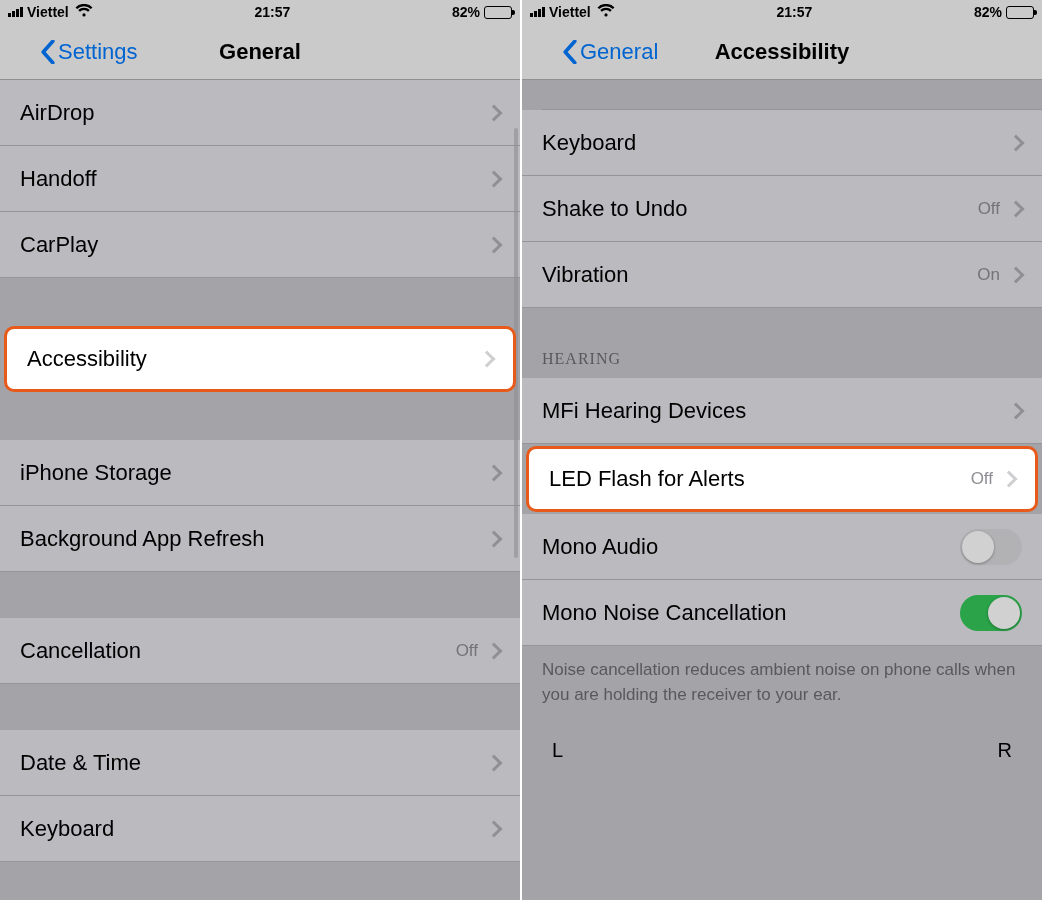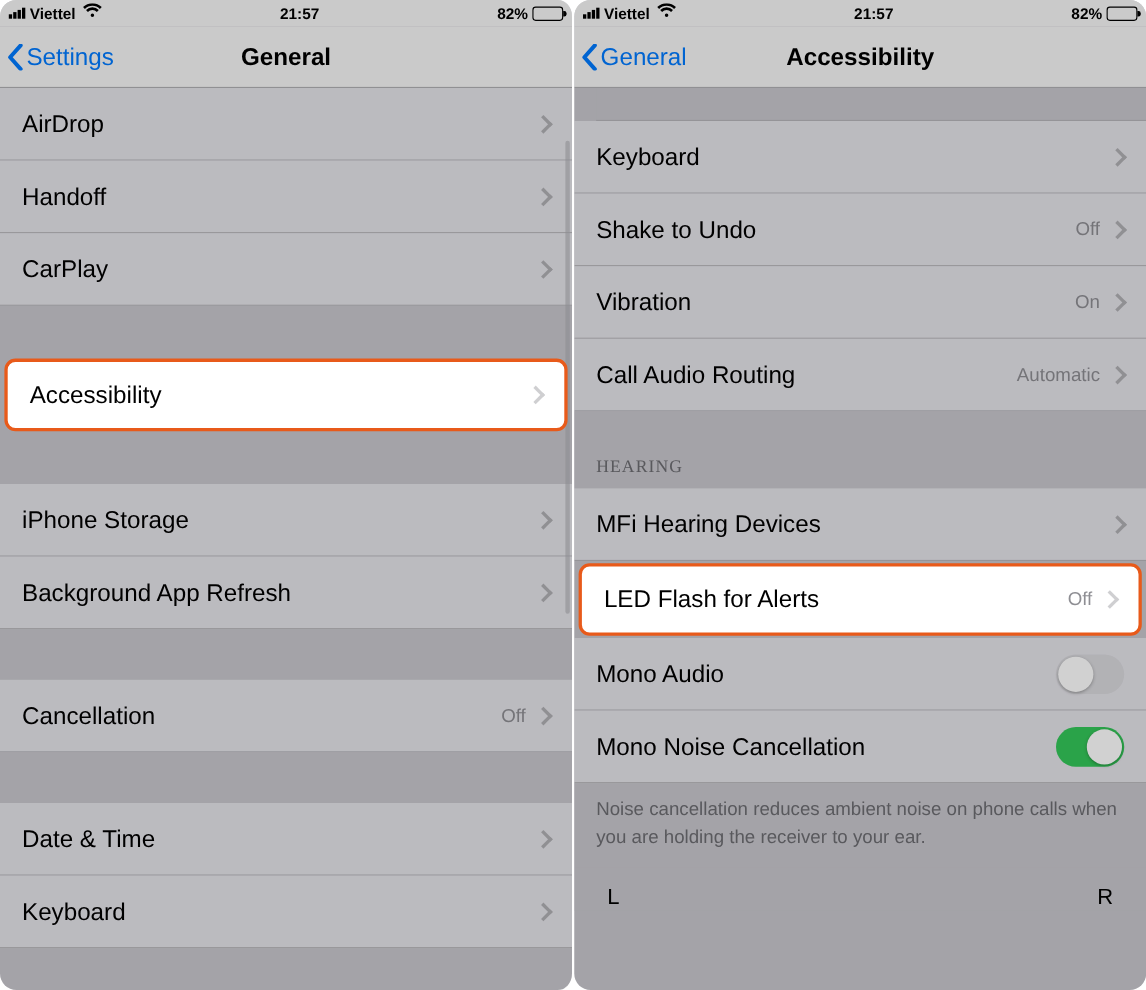--- a/index.html
+++ b/index.html
@@ -11,21 +11,20 @@
     display: flex;
     overflow: hidden;
   }
   .screen {
     flex: 1;
     position: relative;
     background: #c8c7cd;
     display: flex;
     flex-direction: column;
     overflow: hidden;
-    border-radius: 15px;
   }
   .screen.left { border-right: 2px solid #fff; }
   .dimmer {
     position: absolute;
     inset: 0;
     background: rgba(0,0,0,0.18);
     pointer-events: none;
     z-index: 5;
   }
   
@@ -56,20 +55,21 @@
   }
   .battery .fill { height:100%; width:82%; background:#000; border-radius:1px; }
   
   .nav-bar {
     height: 56px;
     background: #f7f7f7;
     display: flex;
     align-items: center;
     position: relative;
     border-bottom: 1px solid #b0b0b4;
+    padding-left: 34px;
   }
   .nav-back {
     display: flex; align-items: center; color: #007aff;
     font-size: 22px; padding-left: 6px; gap: 2px;
     font-weight: 400;
   }
   .nav-title {
     position: absolute; left:0; right:0; text-align: center;
     font-size: 22px; font-weight: 600; color:#000;
     pointer-events: none;
@@ -260,25 +260,20 @@
     <div class="row">
       <span class="label">Shake to Undo</span>
       <span class="value">Off</span>
       <span class="chevron"></span>
     </div>
     <div class="row">
       <span class="label">Vibration</span>
       <span class="value">On</span>
       <span class="chevron"></span>
     </div>
-    <div class="row">
-      <span class="label">Call Audio Routing</span>
-      <span class="value">Automatic</span>
-      <span class="chevron"></span>
-    </div>
     <div class="group-header">HEARING</div>
     <div class="row">
       <span class="label">MFi Hearing Devices</span>
       <span class="chevron"></span>
     </div>
     <div class="row highlight">
       <span class="label">LED Flash for Alerts</span>
       <span class="value">Off</span>
       <span class="chevron"></span>
     </div>

